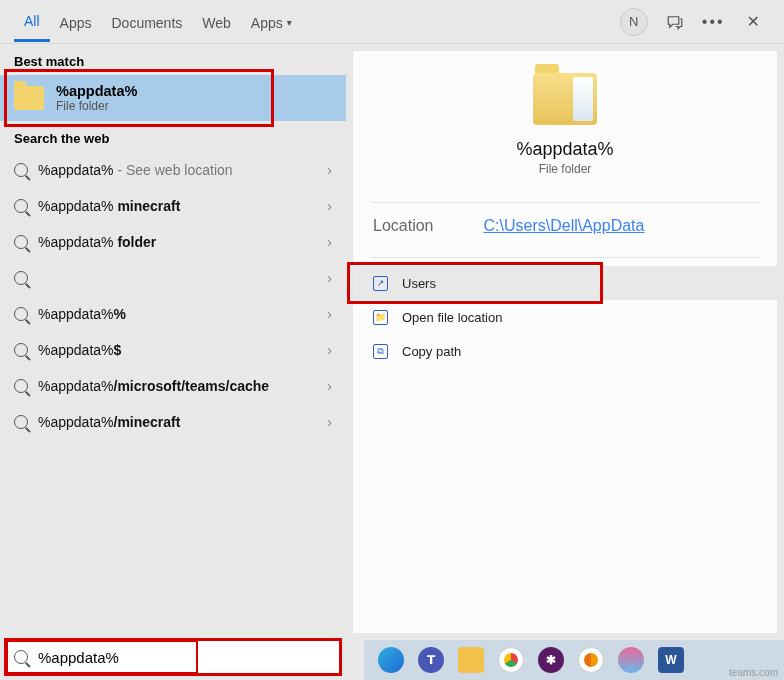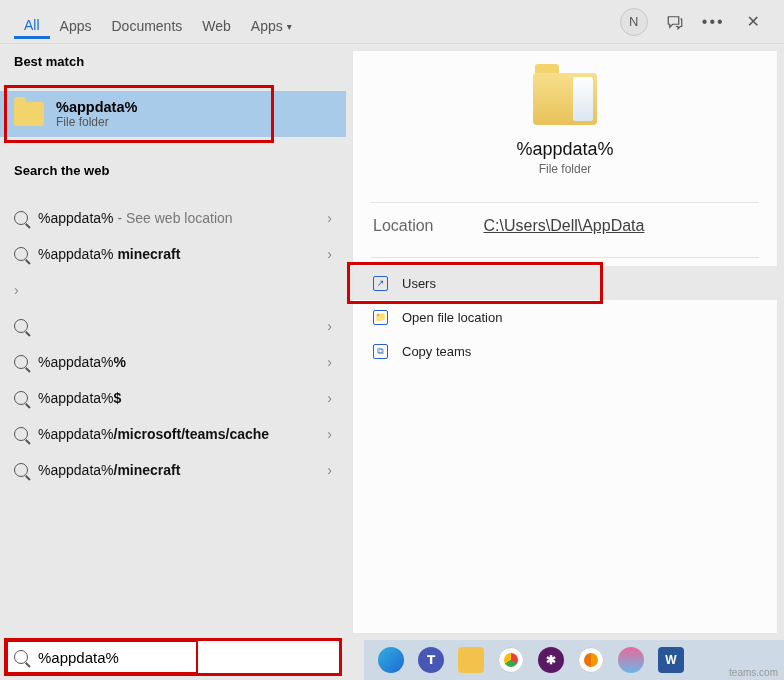--- a/index.html
+++ b/index.html
@@ -1,27 +1,27 @@
 <!DOCTYPE html>
 <html><head>
 <meta charset="utf-8">
 <style>
 * { box-sizing: border-box; margin: 0; padding: 0; font-family: "Segoe UI", sans-serif; }
 body { width: 784px; height: 680px; background: #e8e8e8; position: relative; overflow: hidden; }
 .window { width: 784px; height: 640px; background: #e8e8e8; display: flex; flex-direction: column; }
 .tabs-row { display: flex; align-items: center; height: 44px; padding: 0 14px; border-bottom: 1px solid #d8d8d8; }
-.tab { font-size: 14px; color: #555; padding: 12px 10px 3px; cursor: pointer; display: flex; align-items: center; gap: 4px; }
+.tab { font-size: 14px; color: #555; padding: 12px 10px 10px; cursor: pointer; display: flex; align-items: center; gap: 4px; }
 .tab.active { color: #1a6fd6; border-bottom: 3px solid #1a6fd6; font-weight: 500; }
 .spacer { flex: 1; }
 .top-right { display: flex; align-items: center; gap: 18px; padding-right: 6px; }
 .avatar { width: 28px; height: 28px; border-radius: 50%; background: #e2e2e2; border: 1px solid #c8c8c8; display: flex; align-items: center; justify-content: center; font-size: 13px; color: #555; }
 .ticon { width: 18px; height: 18px; color: #555; cursor: pointer; }
 .close-x { font-size: 16px; color: #555; cursor: pointer; padding: 4px; }
 .body-row { flex: 1; display: flex; }
-.left-pane { width: 346px; display: flex; flex-direction: column; gap: 16px; }
+.left-pane { width: 346px; display: flex; flex-direction: column; }
 .section-h { font-size: 13px; font-weight: 600; color: #000; padding: 10px 14px 6px; }
 .best-match { background: #a8cbe9; display: flex; align-items: center; padding: 8px 14px; gap: 12px; cursor: pointer; }
 .folder-ic { width: 30px; height: 24px; background: #f3d36b; border-radius: 2px; position: relative; }
 .folder-ic::before { content: ""; position: absolute; top: -5px; left: 0; width: 12px; height: 5px; background: #f3d36b; border-radius: 2px 2px 0 0; }
 .bm-text .t1 { font-size: 14.5px; font-weight: 600; color: #000; }
 .bm-text .t2 { font-size: 12px; color: #555; }
 .web-item { display: flex; align-items: center; padding: 0 14px; height: 36px; cursor: pointer; font-size: 14px; color: #111; justify-content: space-between; }
 .web-item .lbl { display: flex; align-items: center; gap: 10px; }
 .web-item .muted { color: #777; font-weight: 400; }
 .search-glyph { width: 14px; height: 14px; border: 1.5px solid #555; border-radius: 50%; position: relative; flex-shrink: 0; }
@@ -30,21 +30,21 @@
 .right-pane { flex: 1; background: #fcfcfc; margin: 6px 6px 6px 6px; border: 1px solid #e6e6e6; display: flex; flex-direction: column; align-items: stretch; }
 .preview-top { display: flex; flex-direction: column; align-items: center; padding: 22px 0 18px; }
 .big-folder { width: 64px; height: 52px; background: linear-gradient(#f7df8b,#e8c25a); border-radius: 4px; position: relative; margin-bottom: 14px; }
 .big-folder::before { content: ""; position: absolute; top: -9px; left: 2px; width: 24px; height: 9px; background: #f3d36b; border-radius: 3px 3px 0 0; }
 .big-folder::after { content: ""; position: absolute; top: 4px; right: 4px; width: 20px; height: 44px; background: linear-gradient(#fff,#dbe6ef); border-radius: 2px; }
 .pv-title { font-size: 18px; color: #111; }
 .pv-sub { font-size: 12px; color: #666; margin-top: 2px; }
 .divider { height: 1px; background: #e4e4e4; margin: 8px 18px 0; }
 .loc-row { display: flex; font-size: 16px; padding: 14px 20px; gap: 50px; }
 .loc-row .k { color: #666; }
-.loc-row .v { color: #404040; text-decoration: underline; cursor: pointer; }
+.loc-row .v { color: #3b82f6; text-decoration: underline; cursor: pointer; }
 .actions { margin-top: 8px; }
 .action { display: flex; align-items: center; gap: 14px; height: 34px; padding: 0 20px; font-size: 13px; color: #222; cursor: pointer; }
 .action.highlight { background: #e8e8e8; }
 .aicon { width: 15px; height: 15px; border: 1.3px solid #2862c7; border-radius: 2px; display: flex; align-items: center; justify-content: center; color: #2862c7; font-size: 9px; line-height: 1; }
 .searchbar-row { position: absolute; left: 4px; bottom: 4px; width: 338px; height: 38px; background: #fff; border: 2px solid #1a6fd6; display: flex; align-items: center; padding: 0 8px; gap: 10px; }
 .searchbar-row input { border: none; outline: none; font-size: 15px; flex: 1; }
 .taskbar { position: absolute; bottom: 0; right: 0; height: 40px; width: 420px; background: #cdd9e4; display: flex; align-items: center; gap: 14px; padding: 0 10px 0 14px; }
 .tb-ic { width: 26px; height: 26px; border-radius: 50%; display: flex; align-items: center; justify-content: center; color: #fff; font-weight: 600; font-size: 12px; }
 .hl-red { outline: 3px solid #d40000; outline-offset: -1px; }
 .watermark { position: absolute; right: 6px; bottom: 2px; font-size: 10px; color: #999; }
@@ -98,20 +98,24 @@
             <span class="chev">›</span>
           </div>
           <div class="web-item">
             <span class="lbl">
               <span class="search-glyph"></span>
               <span><span>%appdata% </span><b>minecraft</b><span class="muted"></span></span>
             </span>
             <span class="chev">›</span>
           </div>
           <div class="web-item">
+            <span class="lbl">
+              <span class="search-glyph"></span>
+              <span><span>%appdata% </span><b>folder</b><span class="muted"></span></span>
+            </span>
             <span class="chev">›</span>
           </div>
           <div class="web-item">
             <span class="lbl">
               <span class="search-glyph"></span>
             </span>
             <span class="chev">›</span>
           </div>
           <div class="web-item">
             <span class="lbl">
@@ -163,21 +167,21 @@
             <span>Users</span>
           </div>
           <div style="position:absolute;inset:-2px 176px -2px -4px;pointer-events:none;" class="hl-red"></div>
         </div>
         <div class="action">
           <span class="aicon">📁</span>
           <span>Open file location</span>
         </div>
         <div class="action">
           <span class="aicon">⧉</span>
-          <span>Copy teams</span>
+          <span>Copy path</span>
         </div>
       </div>
     </div>
   </div>
 </div>
 
 <div class="searchbar-row hl-red" style="outline-offset:-3px;">
   <div style="width:192px;height:100%;position:absolute;inset:0;border:2px solid #d40000;pointer-events:none;"></div>
   <span class="search-glyph"></span>
   <input type="text" value="%appdata%" style="">

